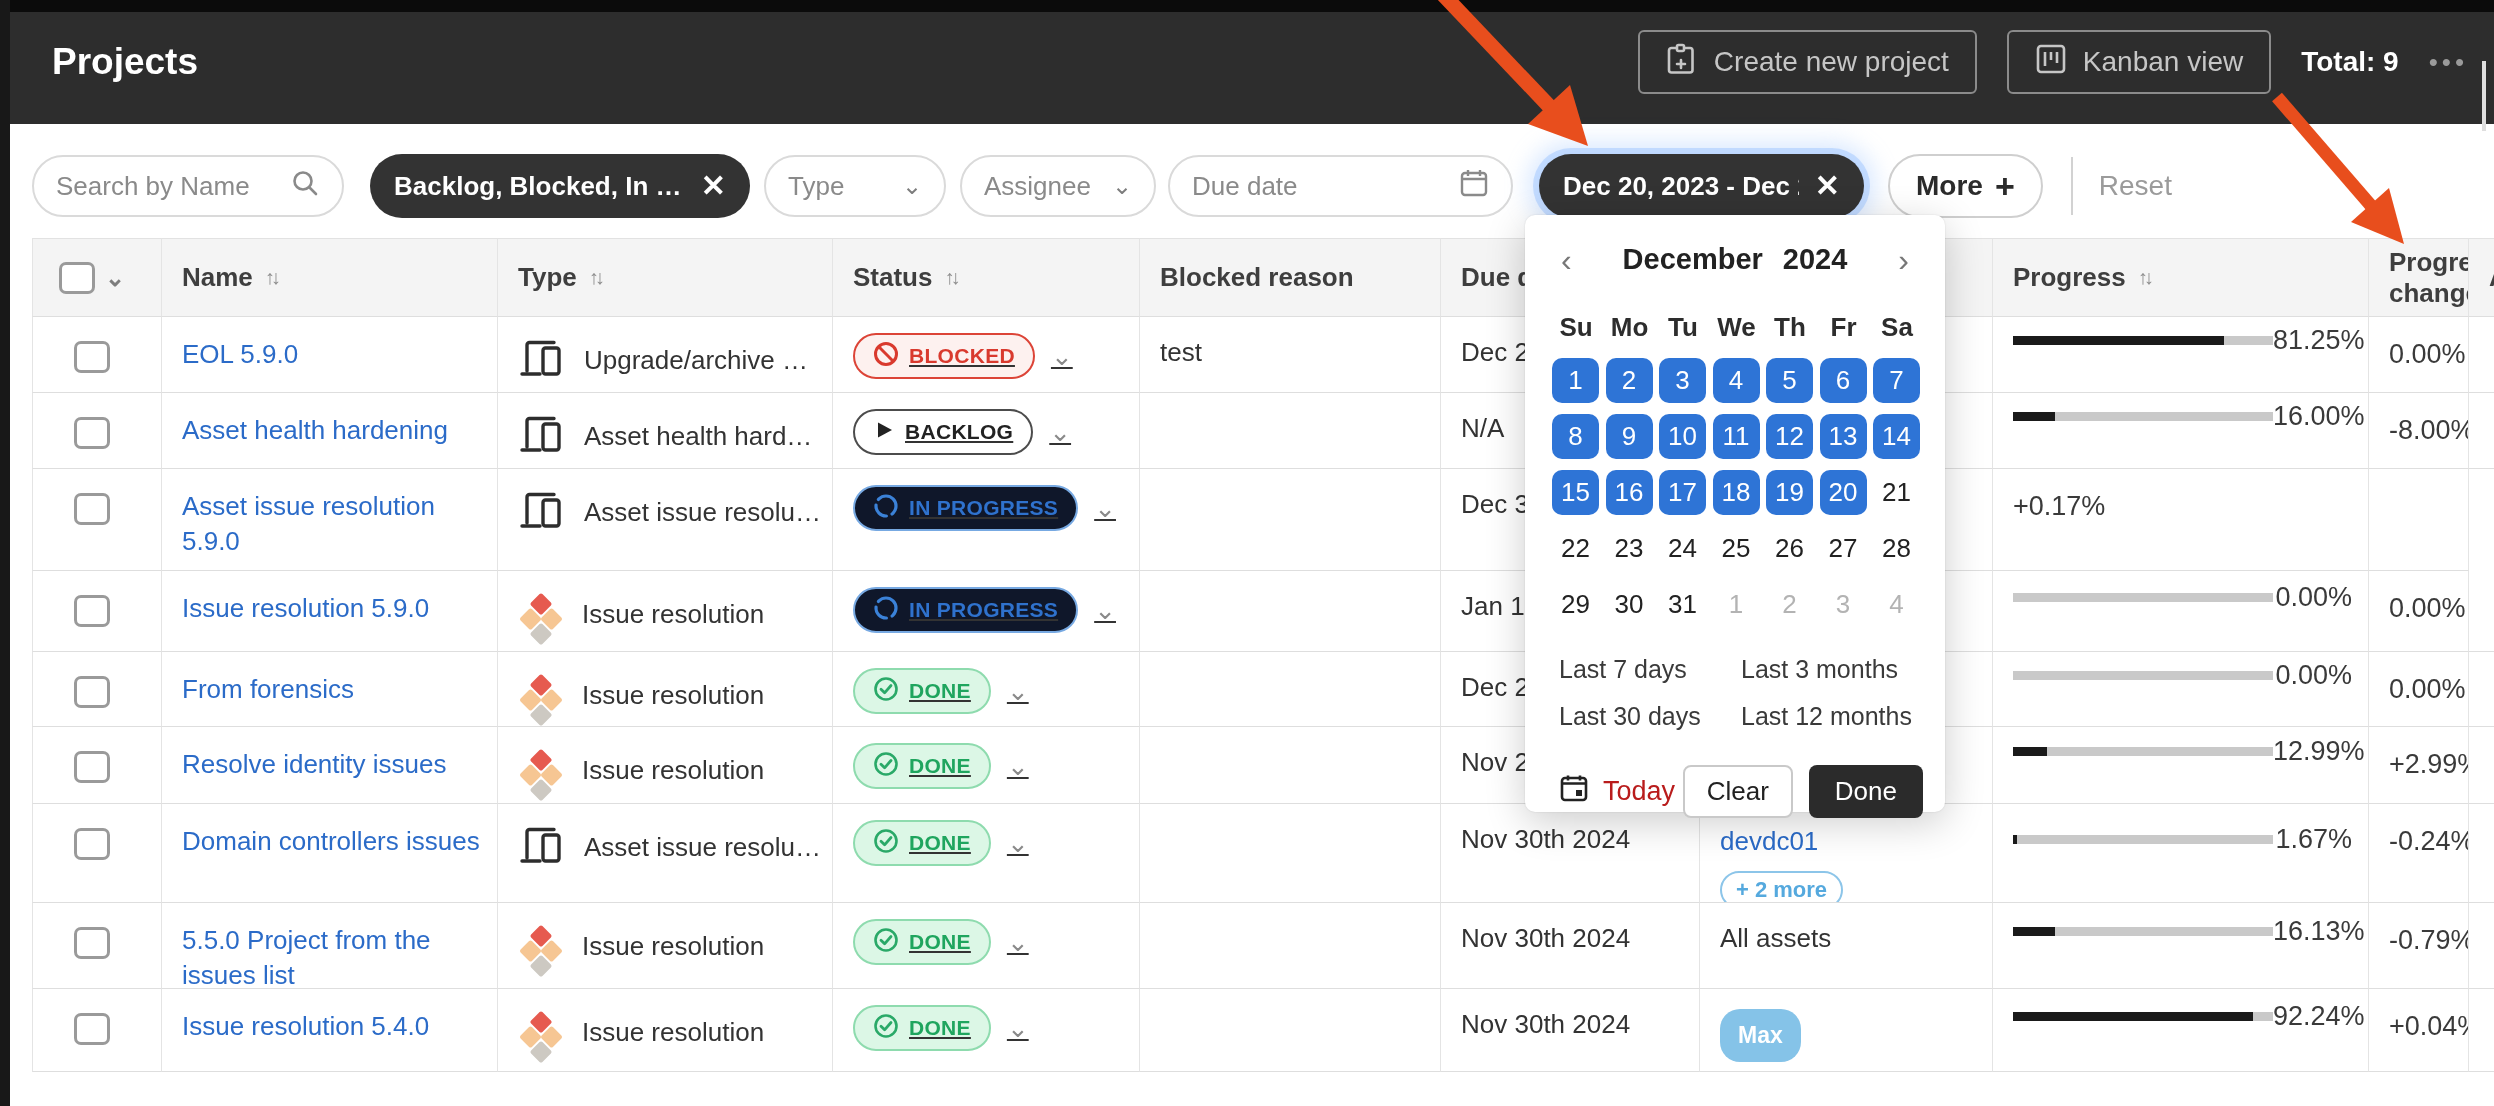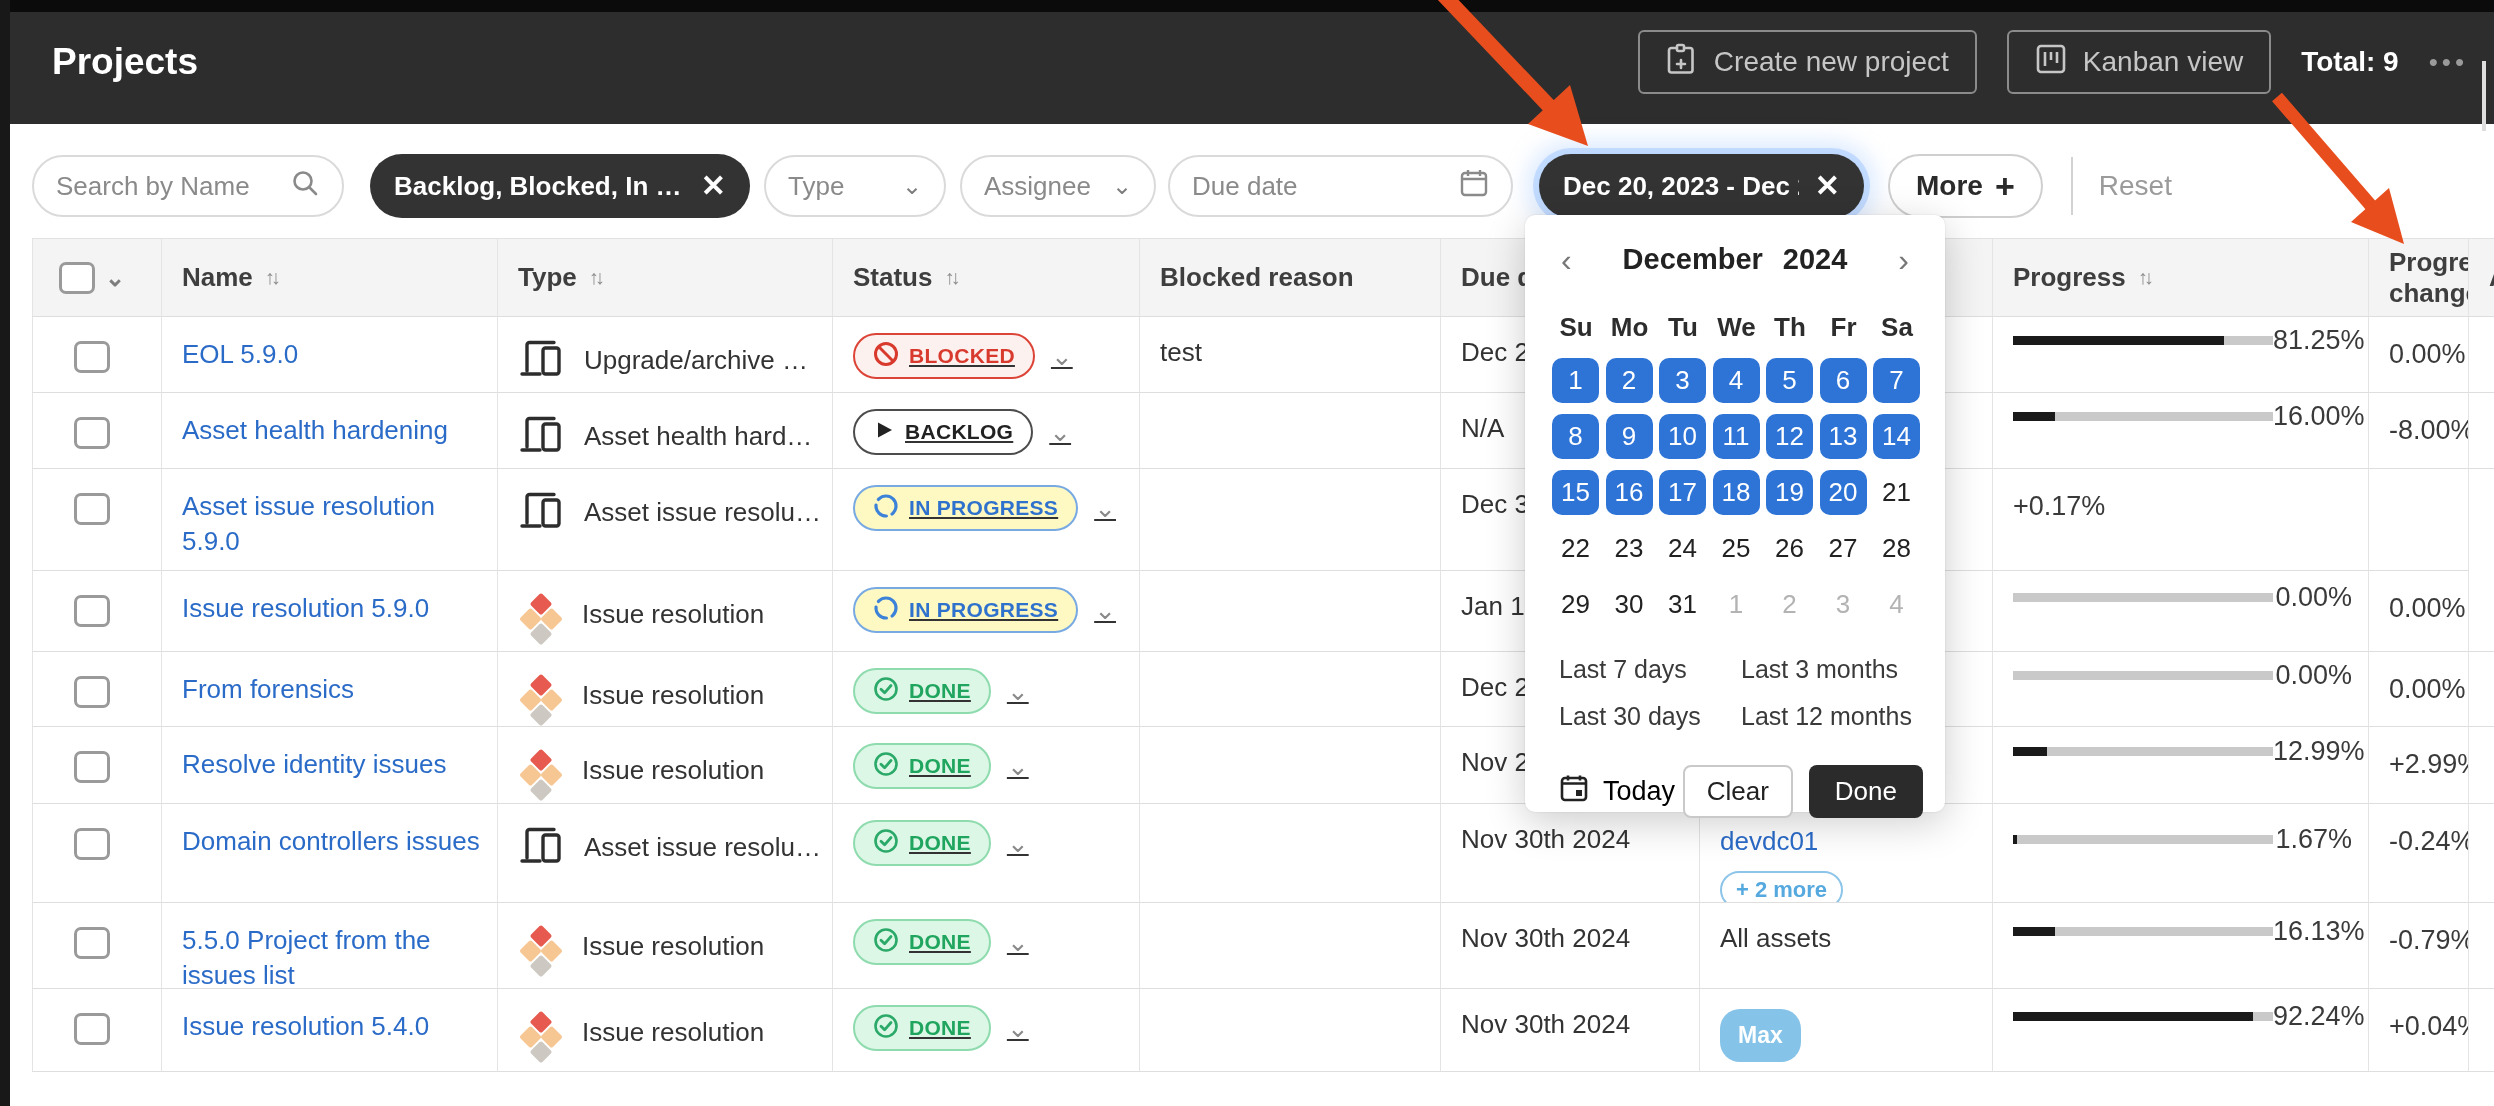--- a/index.html
+++ b/index.html
@@ -59,21 +59,21 @@
   .link{color:#2b6bc8;cursor:pointer;line-height:1.35;}
   .type-cell{display:flex;gap:18px;align-items:flex-start;}
   .type-cell .t-lbl{white-space:nowrap;overflow:hidden;text-overflow:ellipsis;padding-top:8px;}
   .type-cell svg{flex:none;}
   .status-cell{display:flex;align-items:flex-start;gap:16px;padding-top:16px;text-decoration:underline;}
   .badge{display:inline-flex;align-items:center;gap:10px;height:46px;border-radius:24px;padding:0 18px;
     font-weight:bold;font-size:21px;letter-spacing:.3px;box-sizing:border-box;cursor:pointer;}
   .badge svg{flex:none;}
   .b-blocked{border:2.5px solid #dc4437;color:#d93a2e;background:#fdf1ef;}
   .b-backlog{border:2.5px solid #4c4c4c;color:#222;background:#fff;}
-  .b-inprogress{border:2.5px solid #77a9e2;color:#2f72cd;background:#fef9c3;}
+  .b-inprogress{border:2.5px solid #77a9e2;color:#2f72cd;background:#0f172a;}
   .b-done{border:2.5px solid #8edbae;color:#1fa55e;background:#dcf7e6;}
   .badge-chev{color:#8a8a8a;font-size:26px;padding-top:8px;cursor:pointer;}
   .prog-cell{display:flex;align-items:center;padding-top:0;}
   .prog-inner{display:flex;align-items:center;width:100%;margin-top:-28px;}
   .bar{width:260px;height:9px;background:#c9c9c9;flex:none;}
   .bar .fill{height:9px;background:#1a1a1a;}
   .pct{flex:1;text-align:right;font-size:27px;color:#3a3a3a;padding-right:6px;}
   .chg{font-size:27px;color:#3a3a3a;padding-top:22px;}
   .more-badge{display:inline-block;border:2.5px solid #8cc5e9;color:#55a9de;border-radius:20px;font-size:22px;font-weight:bold;
     padding:4px 14px;margin-top:12px;cursor:pointer;}
@@ -87,21 +87,21 @@
   .dp-month{font-weight:bold;font-size:29px;color:#222;display:flex;gap:20px;}
   .dp-grid{display:grid;grid-template-columns:repeat(7,48px);column-gap:5.5px;row-gap:11px;margin-top:36px;padding-left:5px;}
   .dp-wd{font-weight:bold;font-size:26px;color:#2d2d2d;text-align:center;margin-bottom:4px;}
   .day{width:47px;height:45px;display:flex;align-items:center;justify-content:center;font-size:26px;color:#222;
     border-radius:10px;cursor:pointer;box-sizing:border-box;}
   .day.sel{background:#2e74d6;color:#fff;}
   .day.mut{color:#b3b3b3;}
   .dp-quick{display:grid;grid-template-columns:182px auto;row-gap:18px;margin-top:28px;padding-left:12px;}
   .dp-quick div{font-size:25px;color:#3a3a3a;cursor:pointer;}
   .dp-foot{display:flex;align-items:center;margin-top:34px;padding-left:12px;}
-  .today{display:flex;align-items:center;gap:14px;font-size:27px;color:#000000;cursor:pointer;}
+  .today{display:flex;align-items:center;gap:14px;font-size:27px;color:#b91c1c;cursor:pointer;}
   .dp-foot .spacer{flex:1;}
   .clear-btn{border:2px solid #c9c9c9;background:#fff;color:#222;font-size:26px;border-radius:8px;padding:9px 22px;cursor:pointer;font-family:inherit;text-align:right;}
   .done-btn{border:none;background:#2b2b2b;color:#fff;font-size:26px;border-radius:8px;padding:11px 26px;margin-left:16px;cursor:pointer;font-family:inherit;}
   
   .overlay{position:absolute;left:0;top:0;width:2494px;height:1106px;z-index:70;pointer-events:none;}
 </style>
 </head>
 <body>
 
 <div class="top-strip"></div>

